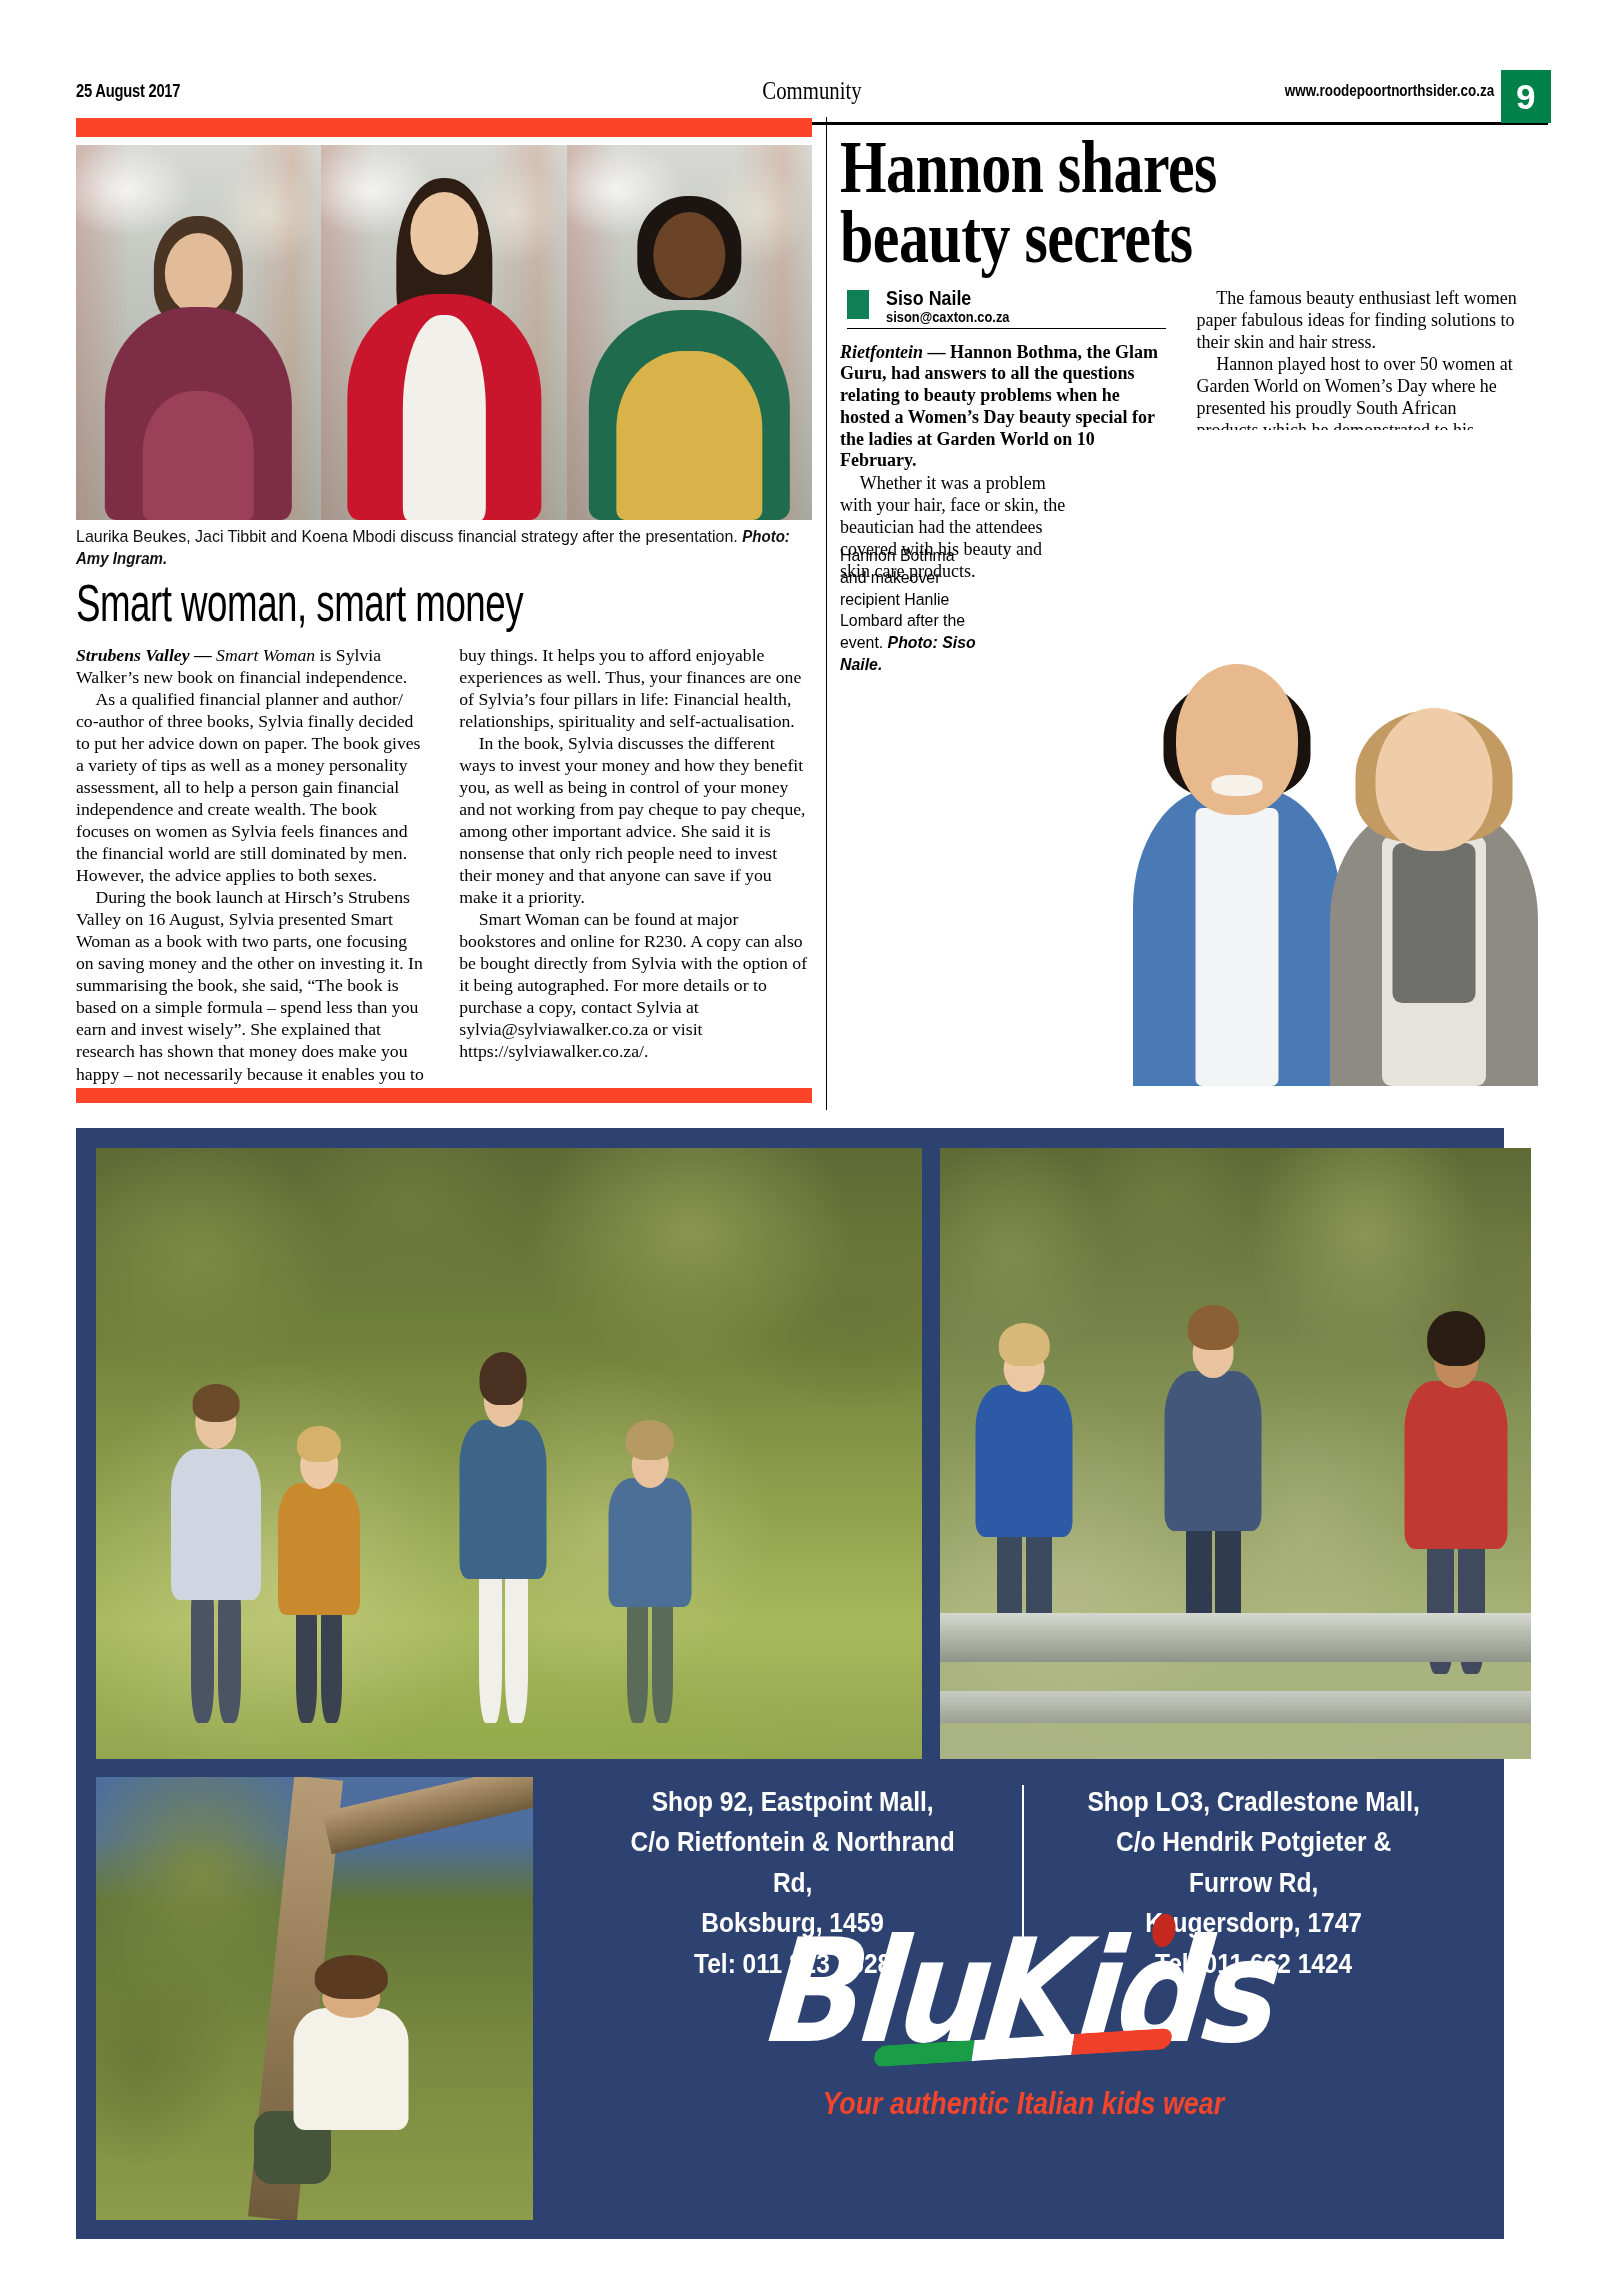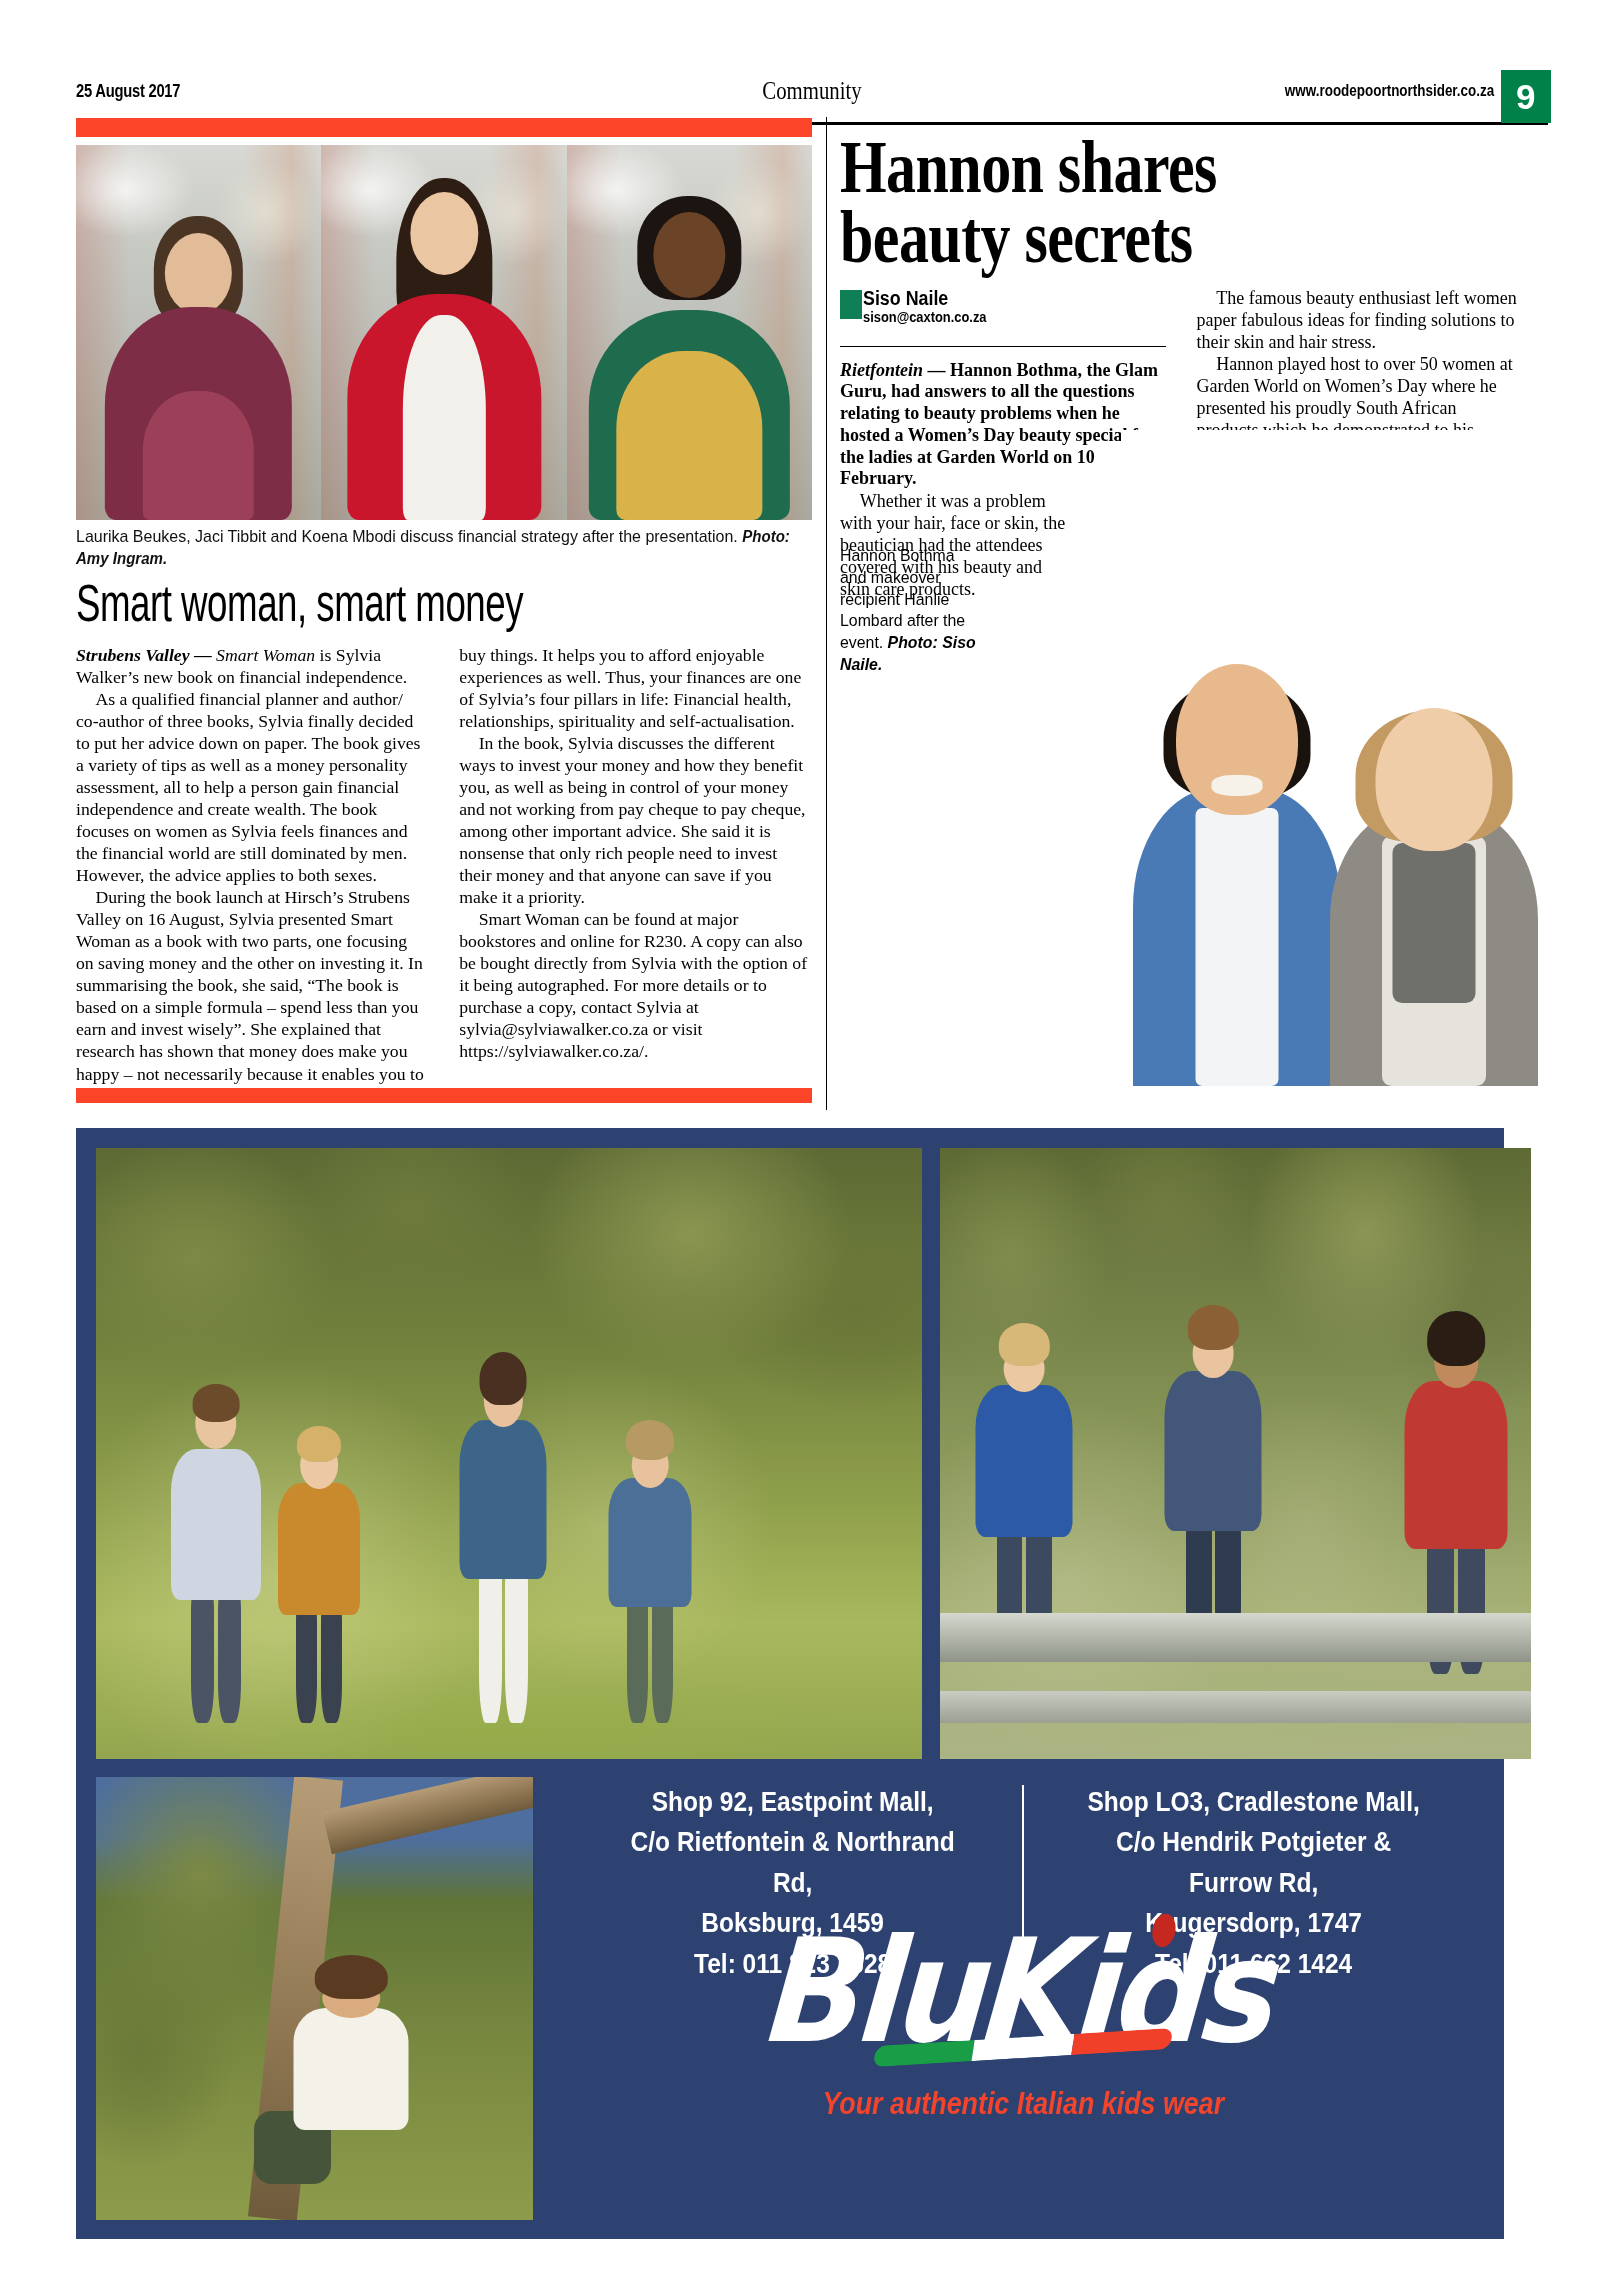--- a/index.html
+++ b/index.html
@@ -141,21 +141,21 @@
     font-weight: bold;
     font-size: 75px; line-height: .93;
     letter-spacing: -0.7px;
     color: #000;
     transform: scaleX(.80); transform-origin: left top;
     white-space: nowrap;
   }
   .ra-cols { margin-top: 16.7px; display: flex; gap: 30.5px; }
   .ra-col { width: 326px; position: relative; }
 
-  .byline { display: flex; align-items: flex-start; gap: 1px; padding-bottom: 19px; border-bottom: 1.4px solid #000; }
+  .byline { display: flex; align-items: flex-start; gap: 17px; padding-bottom: 1px; border-bottom: 1.4px solid #000; margin-left: 7px; }
   .byline-sq { width: 22px; height: 29px; background: #0f8055; flex: 0 0 auto; margin-top: 1.4px; }
   .byline-name {
     font-family: "Liberation Sans", sans-serif;
     font-weight: bold; font-size: 19.4px; line-height: 1.08; color: #000;
     transform: scaleX(.92); transform-origin: left top;
   }
   .byline-mail {
     font-family: "Liberation Sans", sans-serif;
     font-weight: bold; font-size: 14px; line-height: 1.25; color: #000;
     transform: scaleX(.92); transform-origin: left top;

